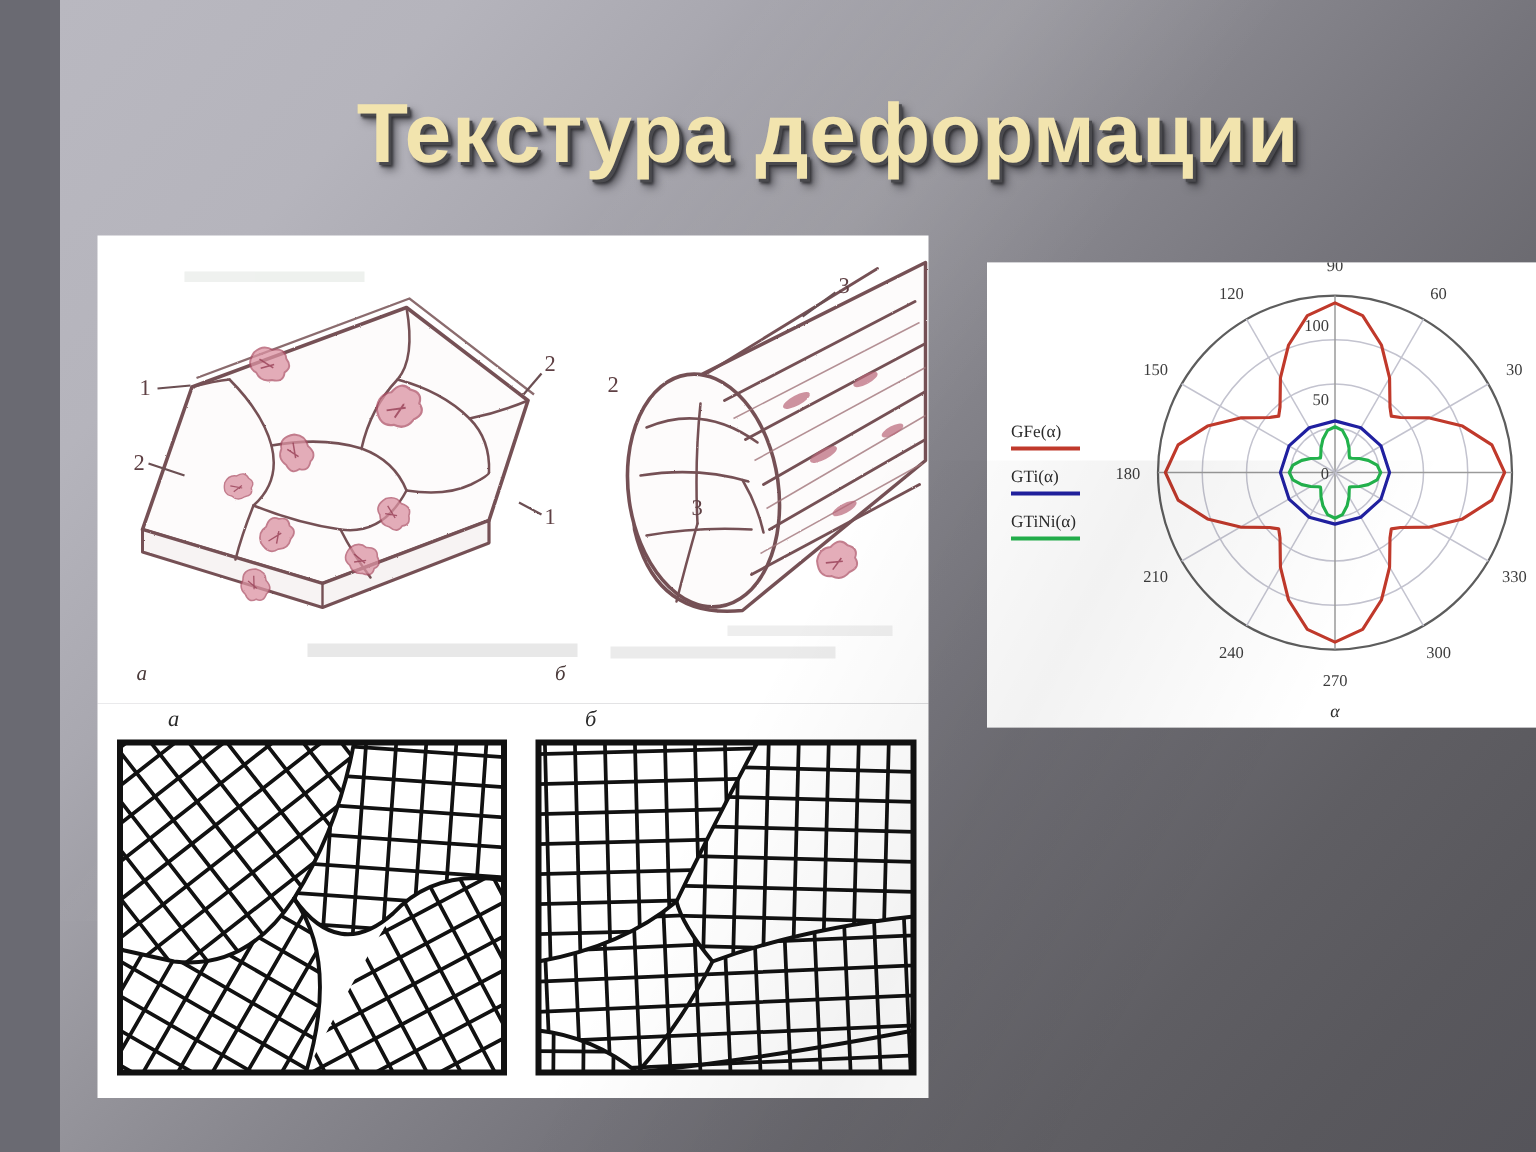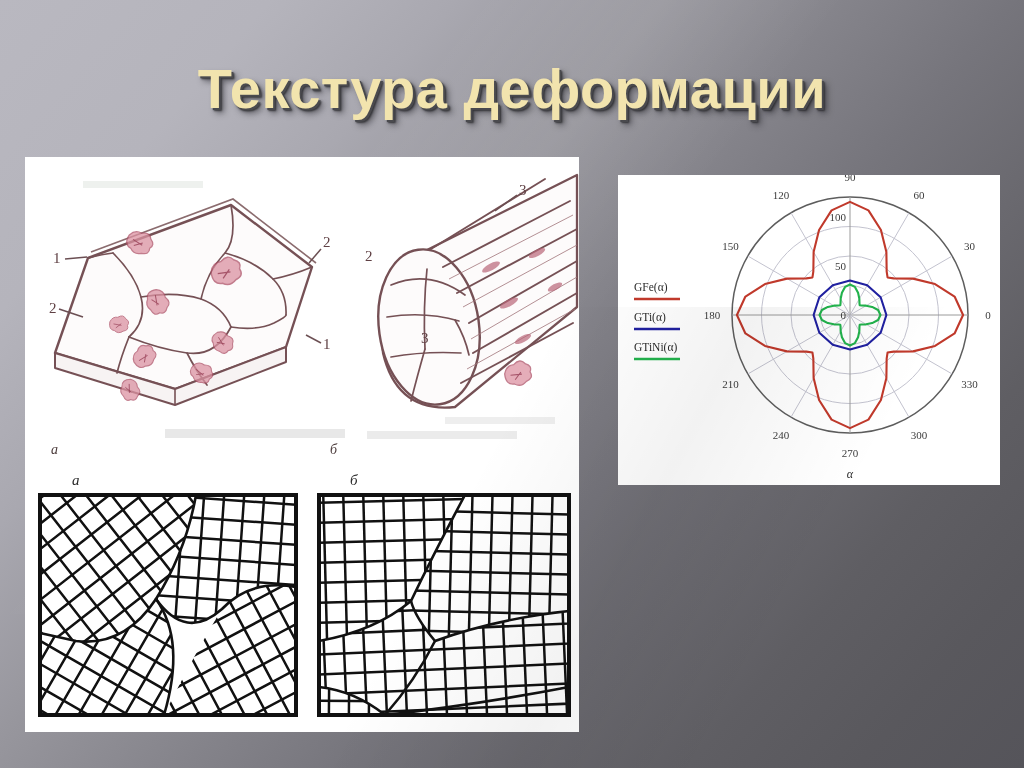--- a/index.html
+++ b/index.html
@@ -18,20 +18,21 @@
         #b5b4bc 16%,
         #a9a8b0 27%,
         #97969d 38%,
         #86858c 49%,
         #76757c 60%,
         #6a696f 70%,
         #5f5e63 80%,
         #59585d 90%,
         #55545a 100%);
     overflow:hidden;
+    margin-left:40px;
   }
   
   #slide:before{
     content:"";position:absolute;left:-10%;top:-40%;width:130%;height:120%;
     background:linear-gradient(128deg,rgba(255,255,255,0) 40%,rgba(255,255,255,.085) 49%,rgba(255,255,255,0) 58%);
     pointer-events:none;
   }
   
   #slide:after{
     content:"";position:absolute;left:-5%;bottom:-35%;width:120%;height:95%;

